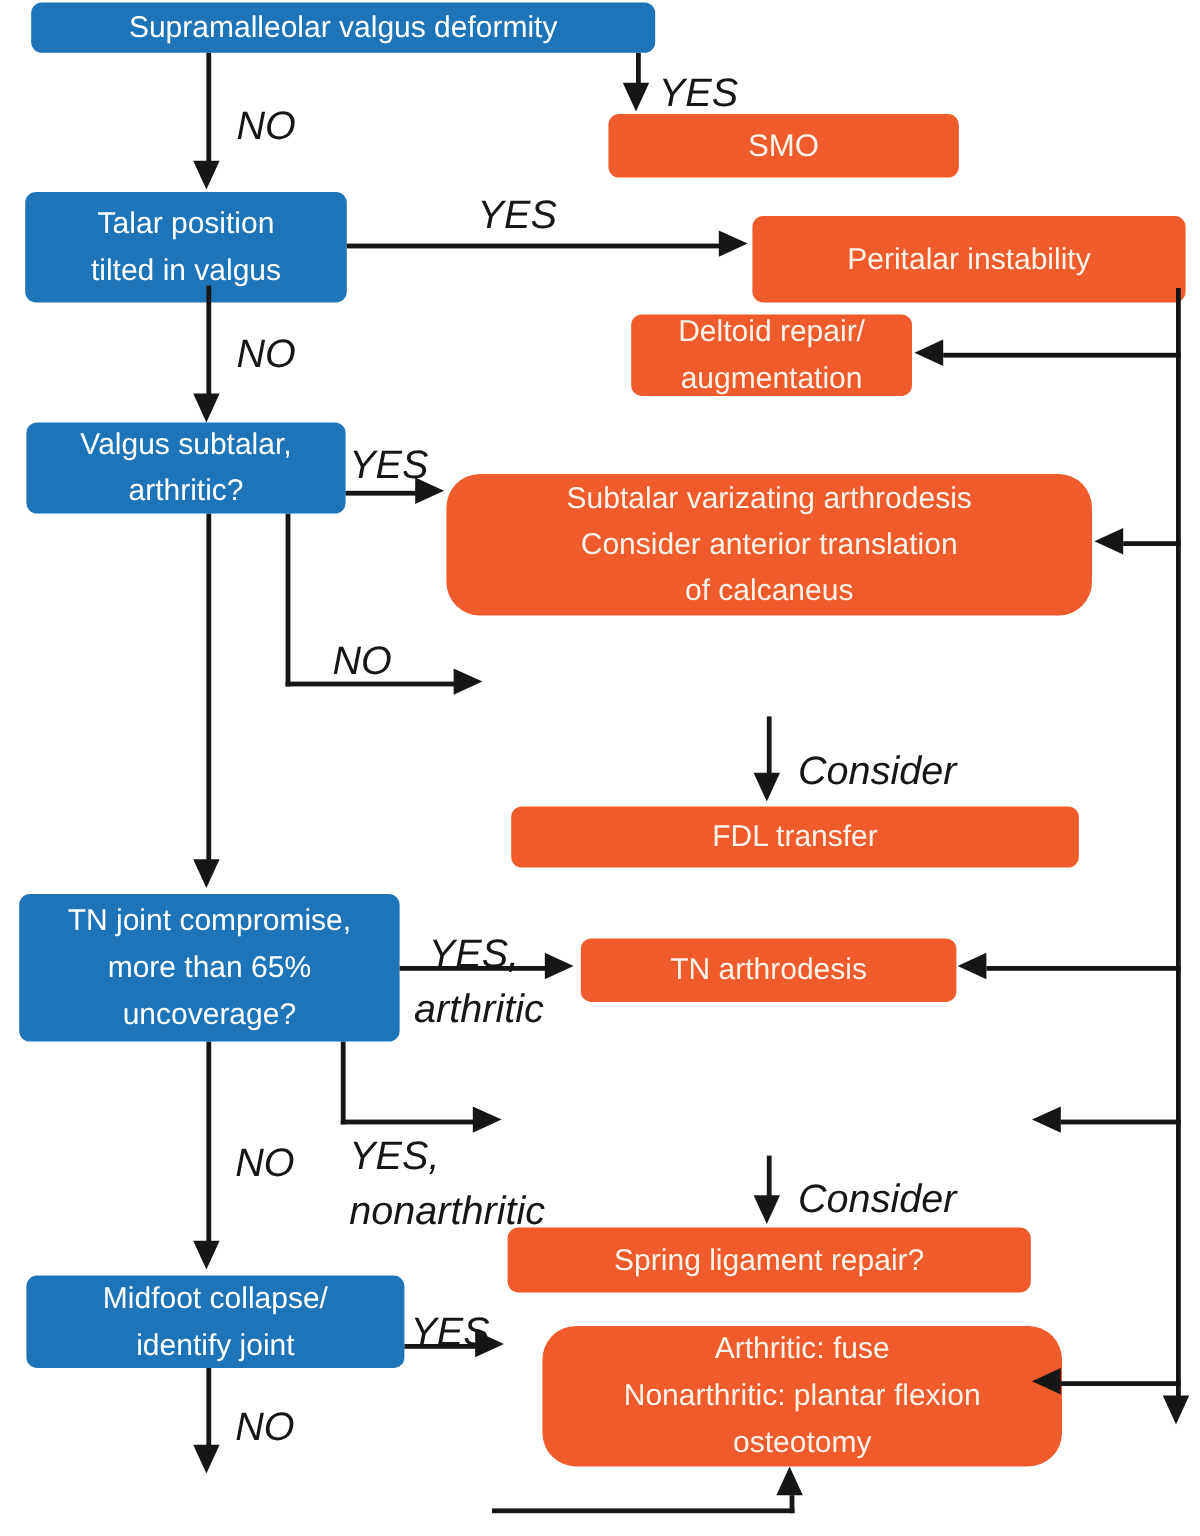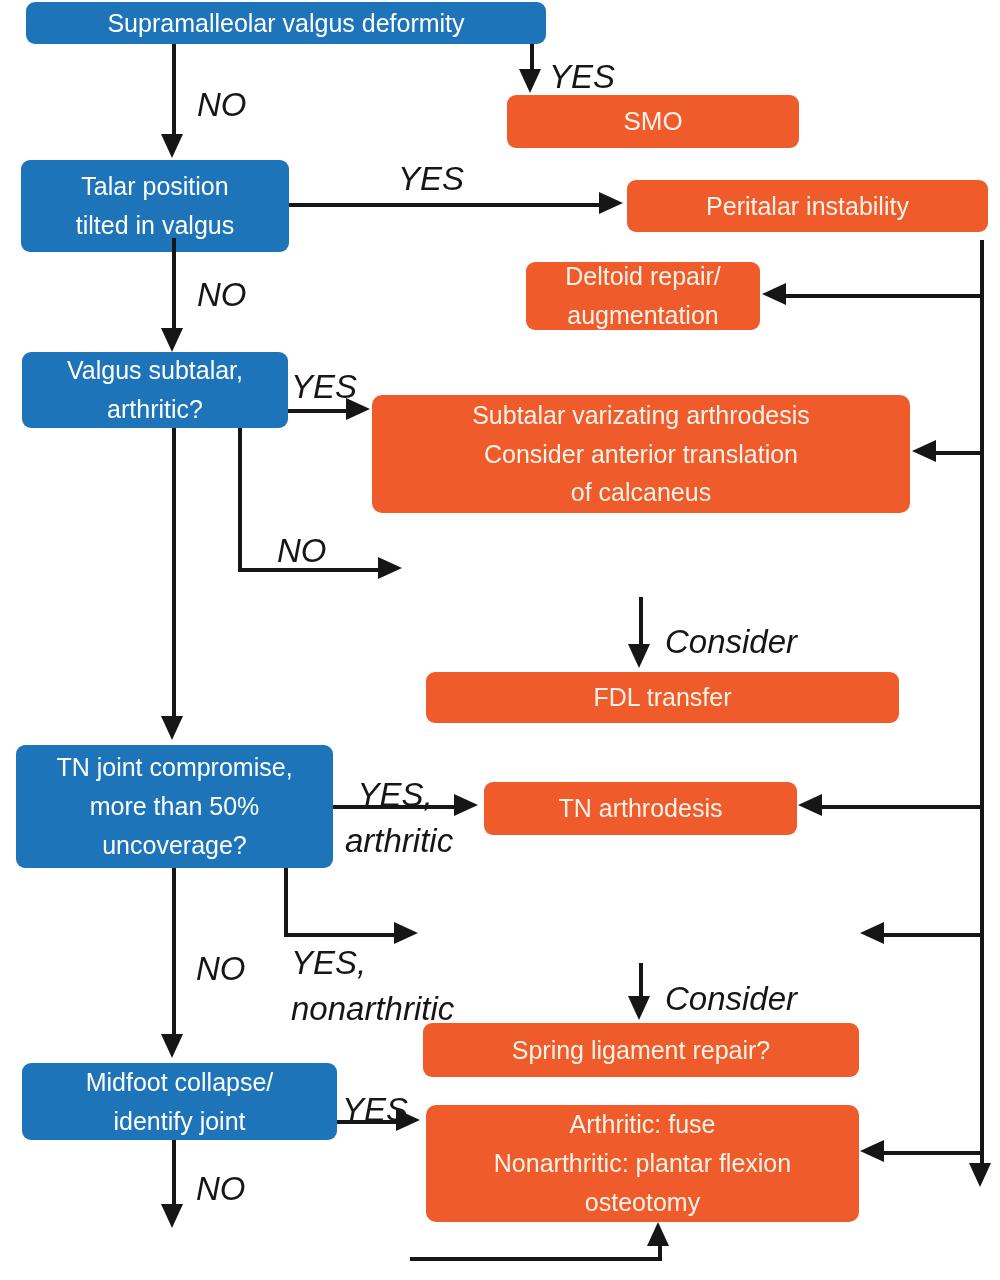--- a/index.html
+++ b/index.html
@@ -7,21 +7,21 @@
     position:relative;width:1000px;height:1280px;background:#ffffff;overflow:hidden;
     font-family:"Liberation Sans","DejaVu Sans",sans-serif;
   }
   .node{
     position:absolute;display:flex;align-items:center;justify-content:center;
     text-align:center;white-space:pre-line;font-size:25px;line-height:1.55;
     border-radius:9px;box-sizing:border-box;padding:2px 8px;
   }
   .blue{background:var(--decision_blue,#1e74b9);color:var(--text_on_blue,#ffffff);}
   .orange{background:var(--action_orange,#f05b2b);color:var(--text_on_orange,#fbf3e8);}
-  .r16{border-radius:10px;}
+  .r16{border-radius:28px;}
   .lbl{
     position:absolute;color:var(--line_black,#161616);font-size:33px;line-height:1.4;
     white-space:pre-line;
     font-style:italic;
   }
   .ctr{text-align:center;}
   .hl{position:absolute;height:4px;background:var(--line_black,#161616);}
   .vl{position:absolute;width:4px;background:var(--line_black,#161616);}
   .ah{position:absolute;width:0;height:0;}
   .ad{border-left:11px solid transparent;border-right:11px solid transparent;border-top:24px solid var(--line_black,#161616);}
@@ -31,37 +31,37 @@
 </style>
 </head>
 <body>
 
 <div id="stage">
 
   <div class="node blue" style="left:26px;top:2px;width:520px;height:42px;">Supramalleolar valgus deformity</div>
   <div class="node orange" style="left:507px;top:95px;width:292px;height:53px;font-size:26px;">SMO</div>
   <div class="node blue" style="left:21px;top:160px;width:268px;height:92px;">Talar position
 tilted in valgus</div>
-  <div class="node orange" style="left:627px;top:180px;width:361px;height:52px;">Peritalar instability</div>
+  <div class="node orange" style="left:627px;top:180px;width:361px;height:72px;">Peritalar instability</div>
   <div class="node orange" style="left:526px;top:262px;width:234px;height:68px;">Deltoid repair/
 augmentation</div>
   <div class="node blue" style="left:22px;top:352px;width:266px;height:76px;">Valgus subtalar,
 arthritic?</div>
   <div class="node orange r16" style="left:372px;top:395px;width:538px;height:118px;">Subtalar varizating arthrodesis
 Consider anterior translation
 of calcaneus</div>
   <div class="node orange" style="left:405px;top:672px;width:473px;height:51px;margin-left:21px;">FDL transfer</div>
   <div class="node blue" style="left:16px;top:745px;width:317px;height:123px;">TN joint compromise,
-more than 50%
+more than 65%
 uncoverage?</div>
   <div class="node orange" style="left:484px;top:782px;width:313px;height:53px;">TN arthrodesis</div>
   <div class="node orange" style="left:423px;top:1023px;width:436px;height:54px;">Spring ligament repair?</div>
   <div class="node blue" style="left:22px;top:1063px;width:315px;height:77px;">Midfoot collapse/
 identify joint</div>
-  <div class="node orange r16" style="left:426px;top:1105px;width:433px;height:117px;">Arthritic: fuse
+  <div class="node orange r16" style="left:452px;top:1105px;width:433px;height:117px;">Arthritic: fuse
 Nonarthritic: plantar flexion
 osteotomy</div>
 
   <div class="vl" style="left:172px;top:44px;height:92px;"></div>
   <div class="ah ad" style="left:161px;top:134px;"></div>
   <div class="lbl" style="left:197px;top:82px;">NO</div>
 
   <div class="vl" style="left:530px;top:44px;height:26px;"></div>
   <div class="ah ad" style="left:519px;top:69px;"></div>
   <div class="lbl" style="left:549px;top:54px;">YES</div>

